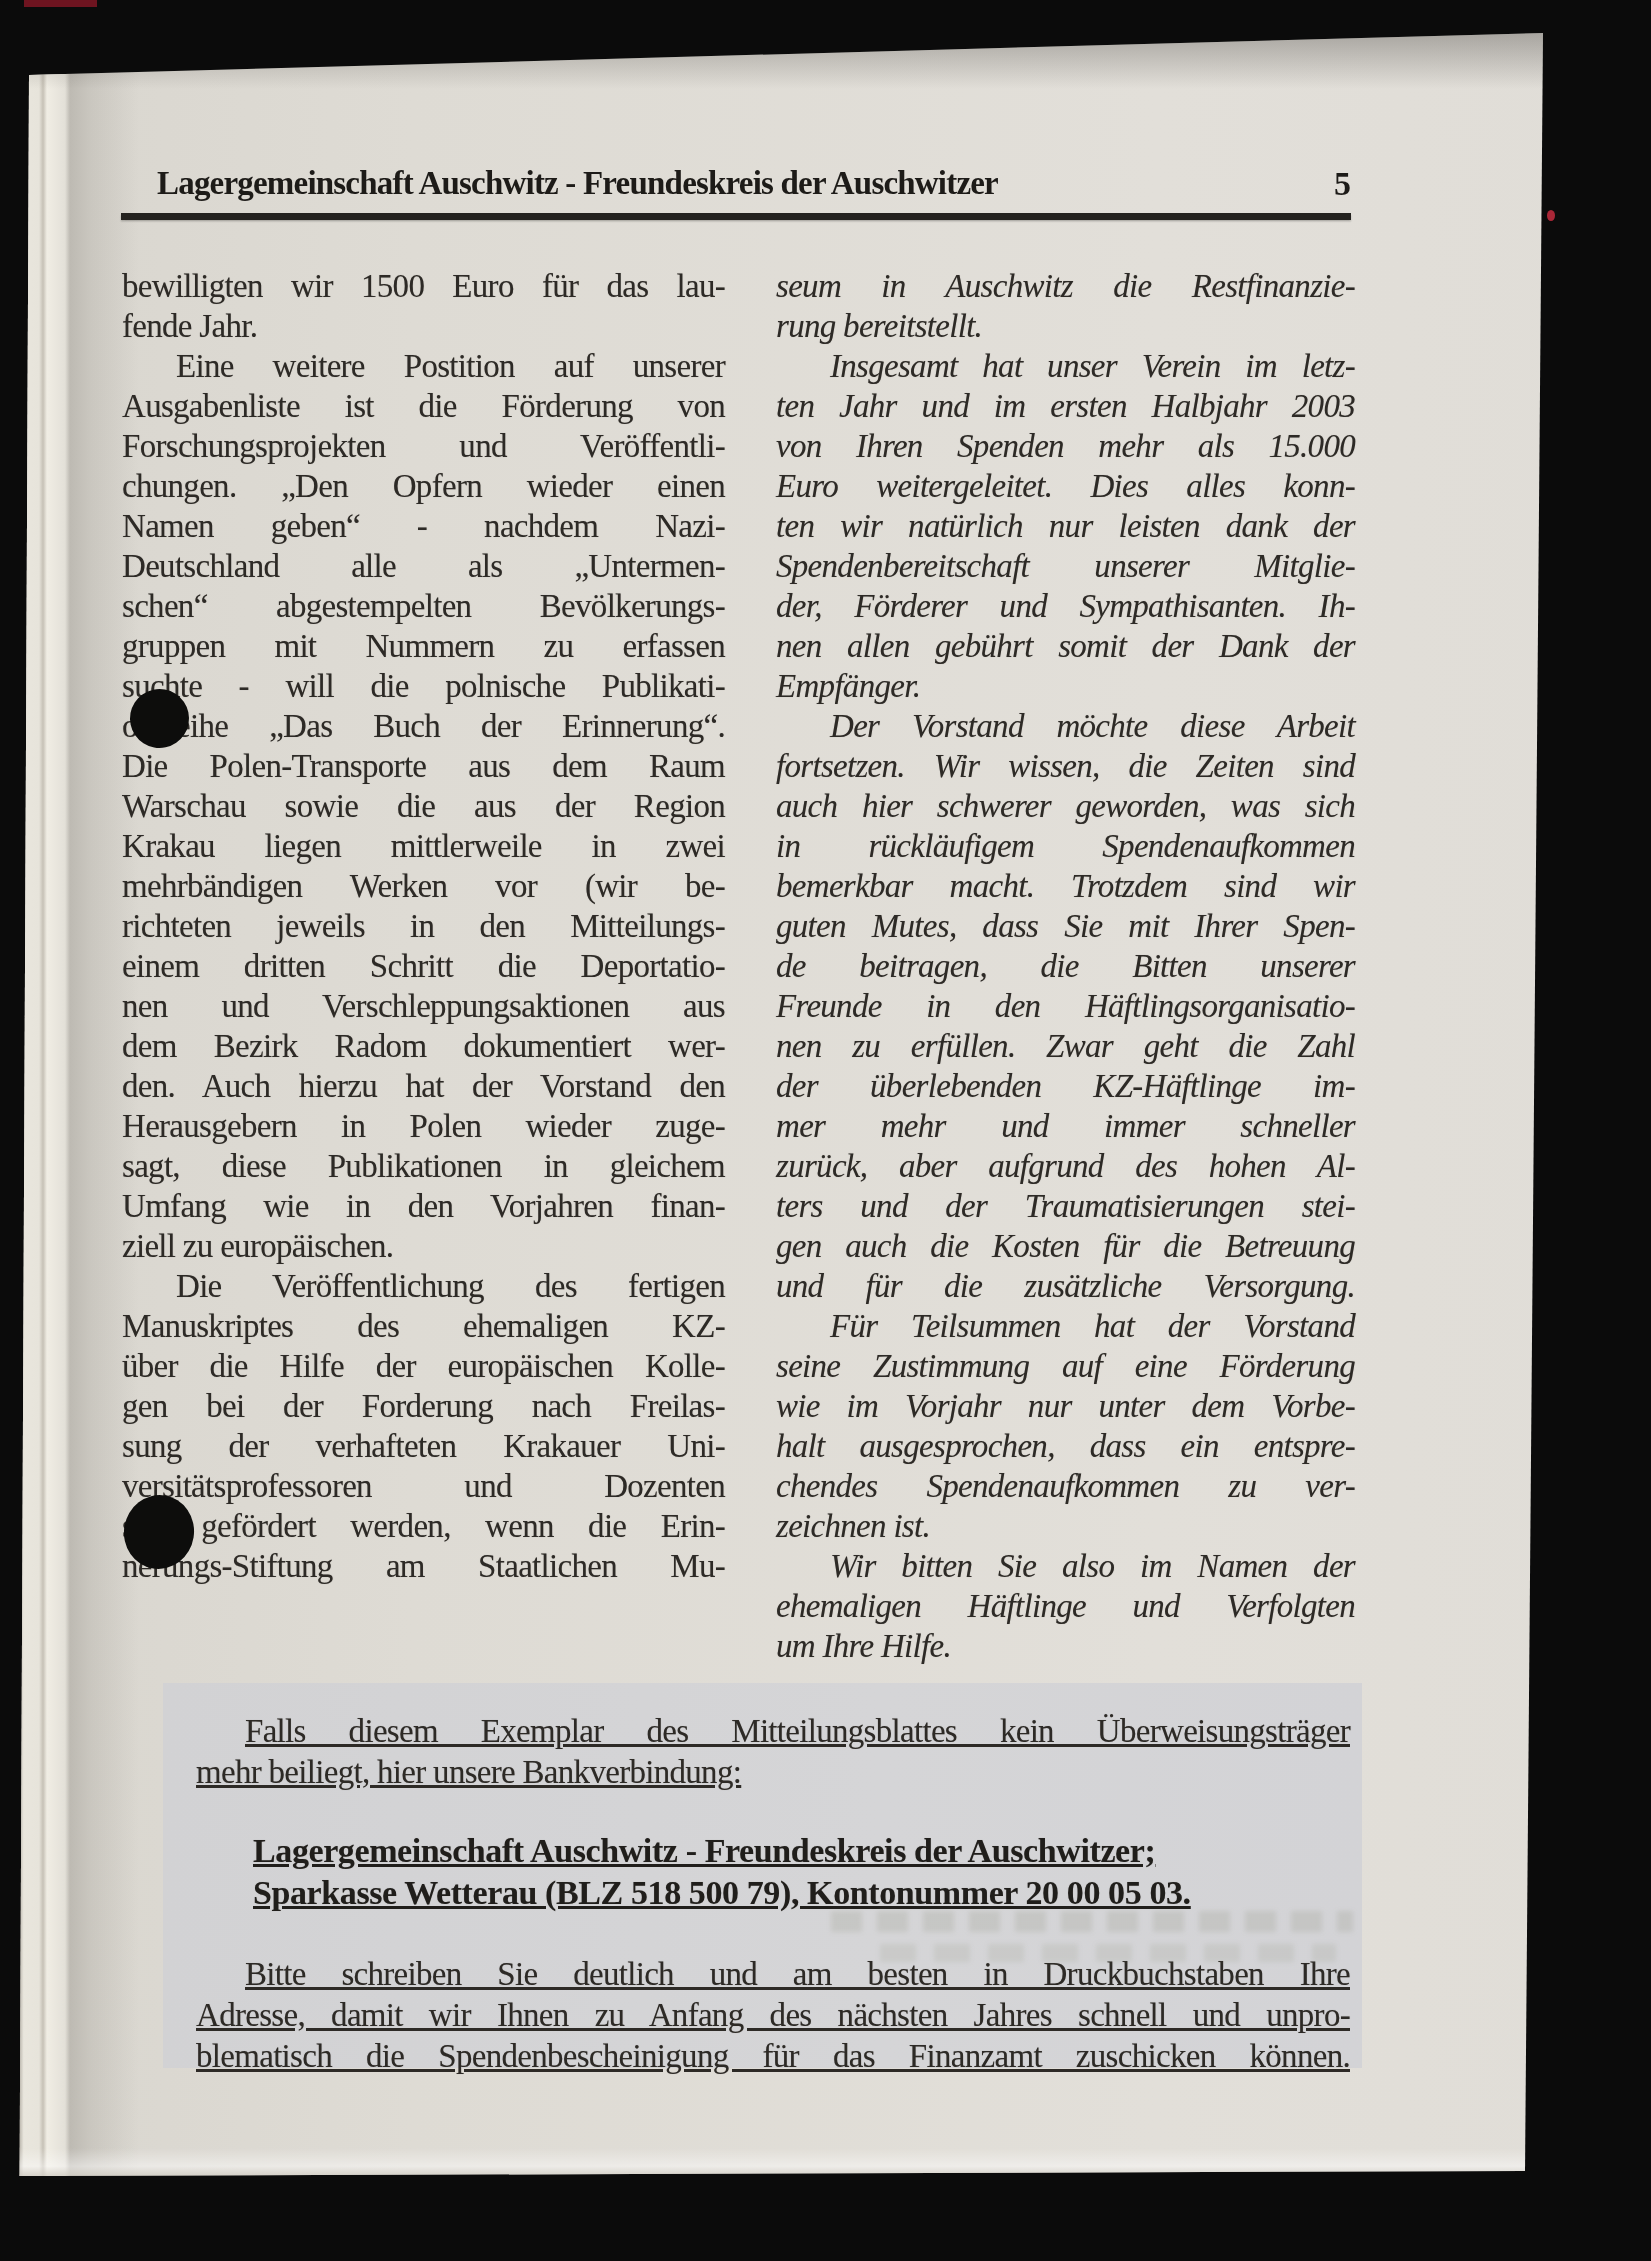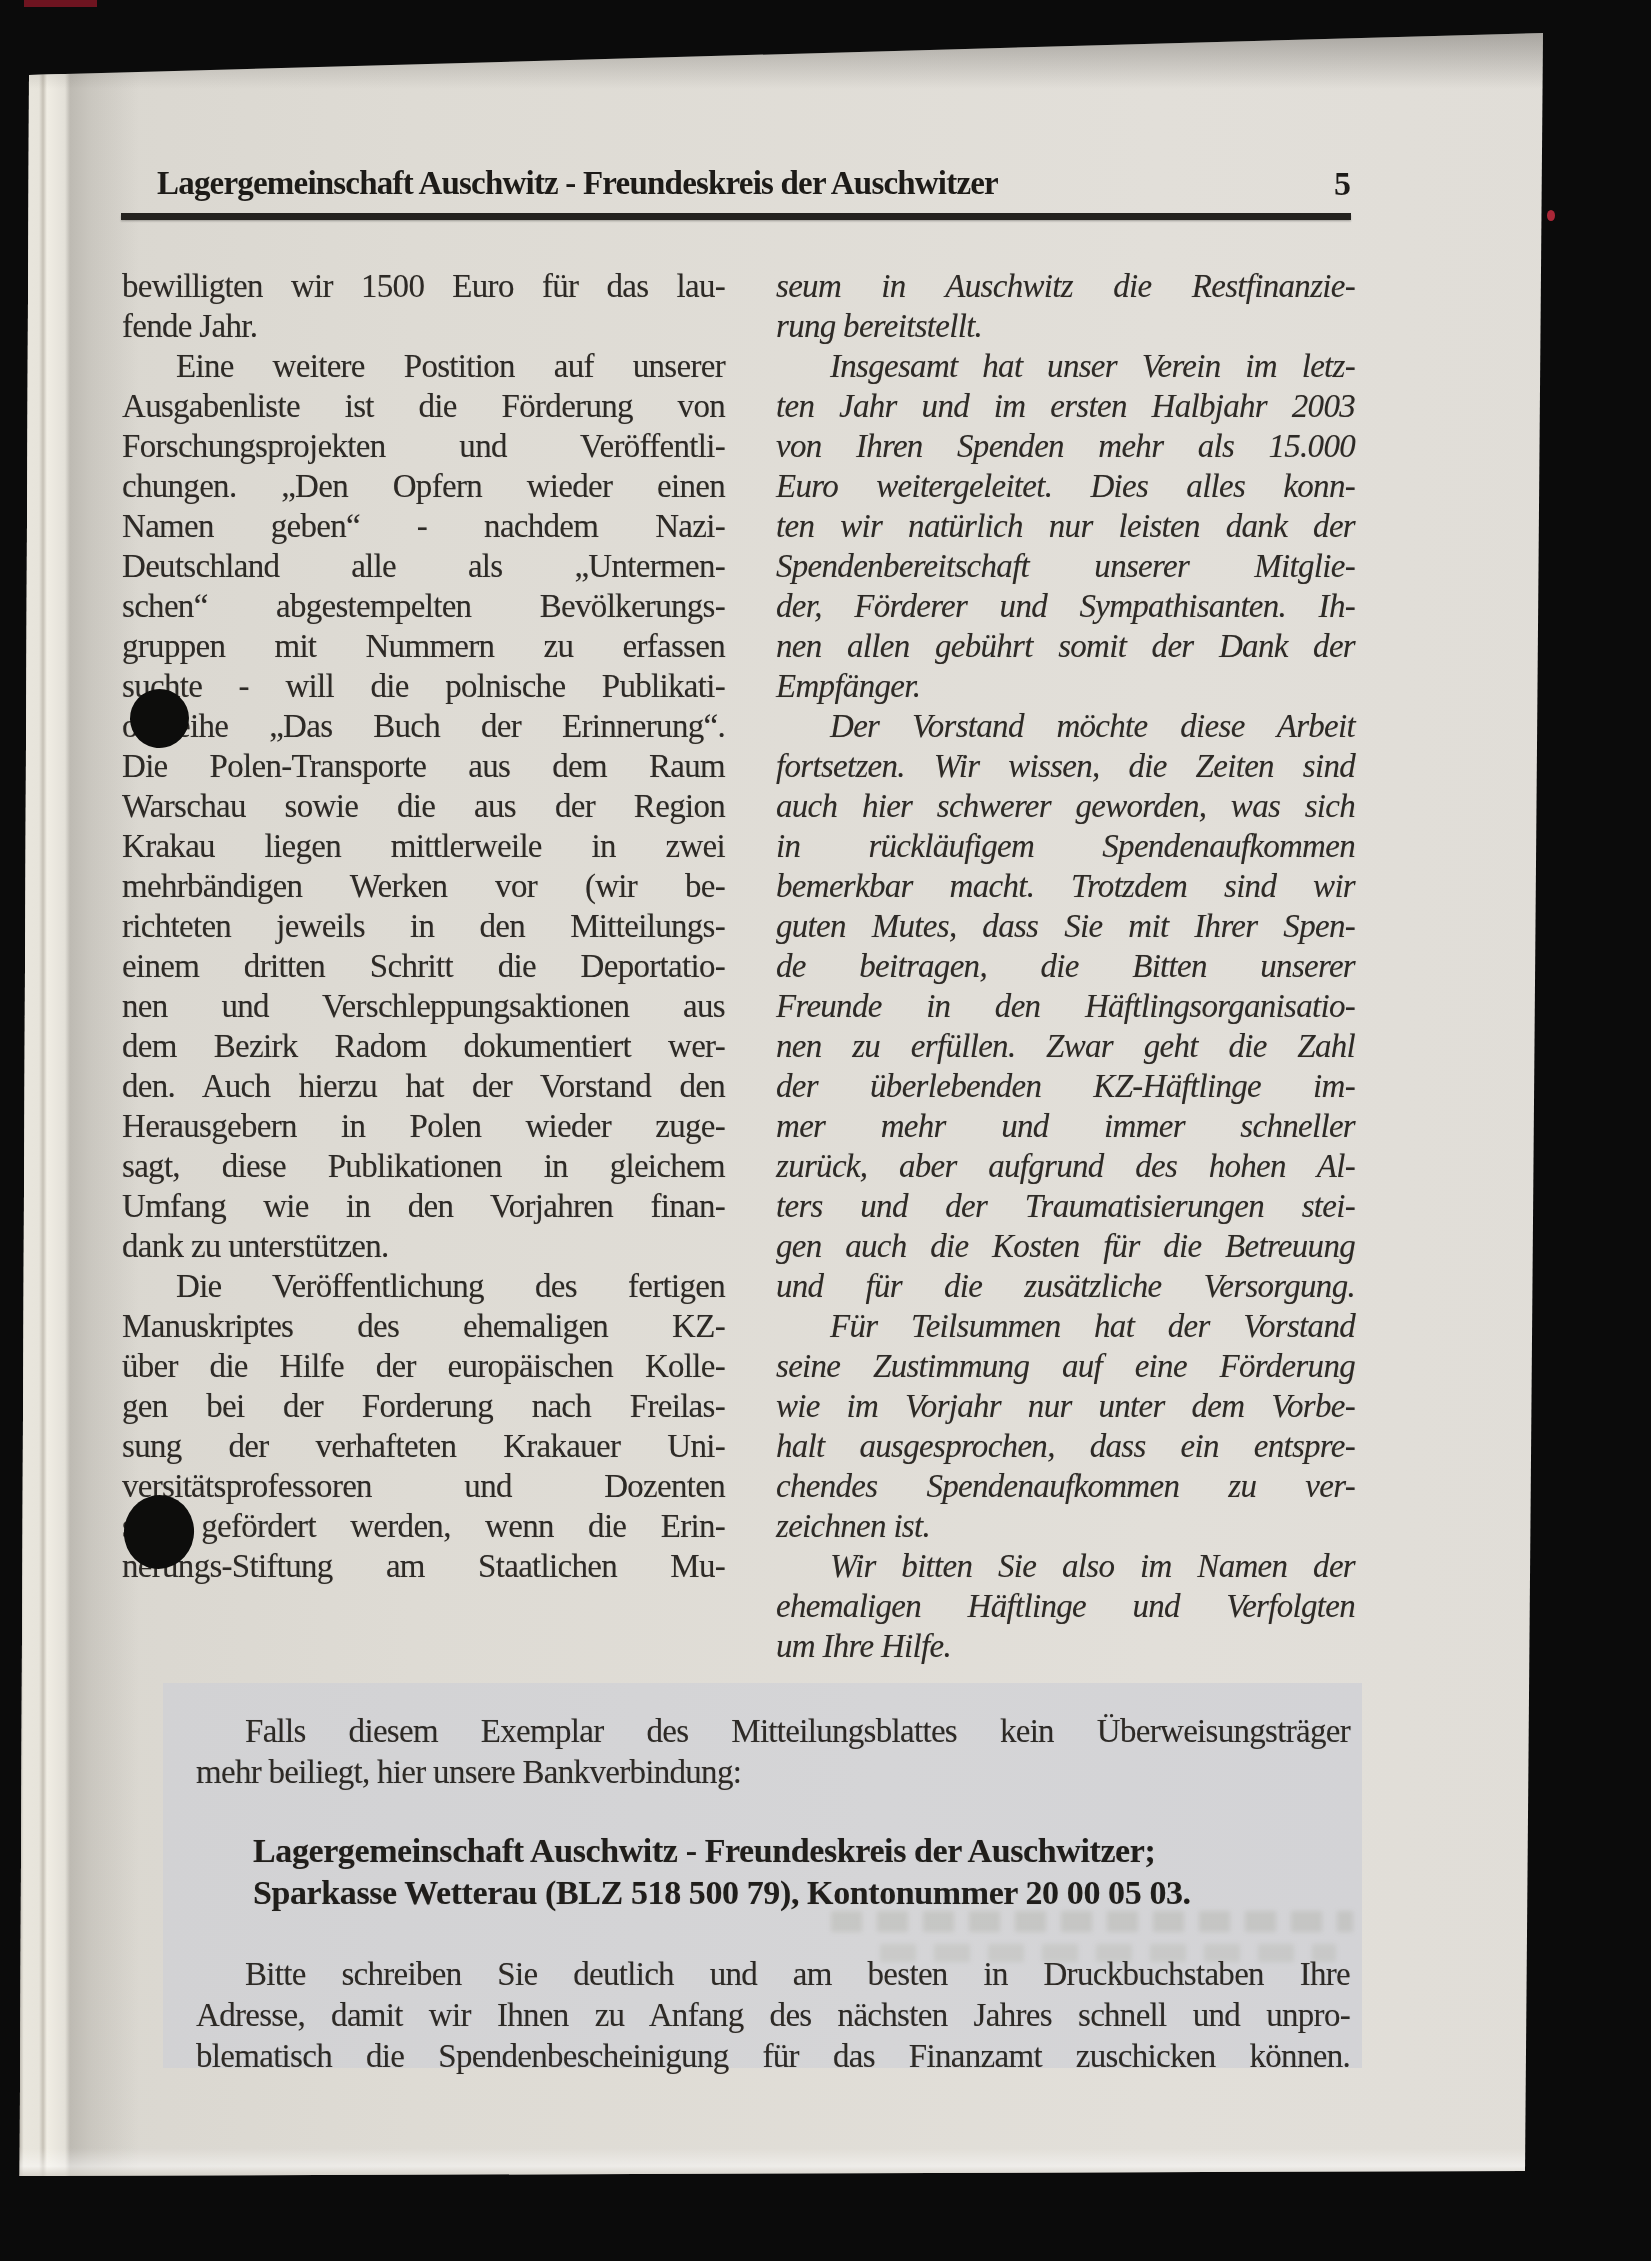--- a/index.html
+++ b/index.html
@@ -54,21 +54,21 @@
     text-shadow:0 0 0.8px rgba(70,64,56,0.35);
   }
   .tline.flush{text-align-last:left;}
   .para{margin:0;}
   .para.indent .tline:first-child{text-indent:54px;}
   
   .notice{
     position:absolute;left:163px;top:1683px;width:1199px;height:385px;
     background:linear-gradient(90deg,#d2d2d4 0%,#d5d5d7 60%,#d3d3d6 100%);
   }
-  .notice .tline{font-size:33px;line-height:41px;}
+  .notice .tline{font-size:33px;line-height:41px;text-decoration:underline;}
   .notice-intro{position:absolute;left:33px;top:28px;width:1154px;color:#2d2a26;}
   .notice-intro .para.indent .tline:first-child{text-indent:49px;}
   .bank{position:absolute;left:90px;top:147px;width:1100px;color:#201e1b;}
   .bank .tline{
     font-weight:bold;font-size:34px;line-height:42px;letter-spacing:-0.4px;
     text-align:left;text-align-last:left;
   }
   .notice-outro{position:absolute;left:33px;top:271px;width:1154px;color:#2d2a26;}
   .notice-outro .para.indent .tline:first-child{text-indent:49px;}
   
@@ -125,21 +125,21 @@
         <div class="tline">Krakau liegen mittlerweile in zwei</div>
         <div class="tline">mehrbändigen Werken vor (wir be-</div>
         <div class="tline">richteten jeweils in den Mitteilungs-</div>
         <div class="tline">einem dritten Schritt die Deportatio-</div>
         <div class="tline">nen und Verschleppungsaktionen aus</div>
         <div class="tline">dem Bezirk Radom dokumentiert wer-</div>
         <div class="tline">den. Auch hierzu hat der Vorstand den</div>
         <div class="tline">Herausgebern in Polen wieder zuge-</div>
         <div class="tline">sagt, diese Publikationen in gleichem</div>
         <div class="tline">Umfang wie in den Vorjahren finan-</div>
-        <div class="tline flush">dank zu unterstützen.</div>
+        <div class="tline flush">ziell zu europäischen.</div>
       </div>
       <div class="para indent">
         <div class="tline">Die Veröffentlichung des fertigen</div>
         <div class="tline">Manuskriptes des ehemaligen KZ-</div>
         <div class="tline">über die Hilfe der europäischen Kolle-</div>
         <div class="tline">gen bei der Forderung nach Freilas-</div>
         <div class="tline">sung der verhafteten Krakauer Uni-</div>
         <div class="tline">versitätsprofessoren und Dozenten</div>
         <div class="tline">soll gefördert werden, wenn die Erin-</div>
         <div class="tline">nerungs-Stiftung am Staatlichen Mu-</div>

